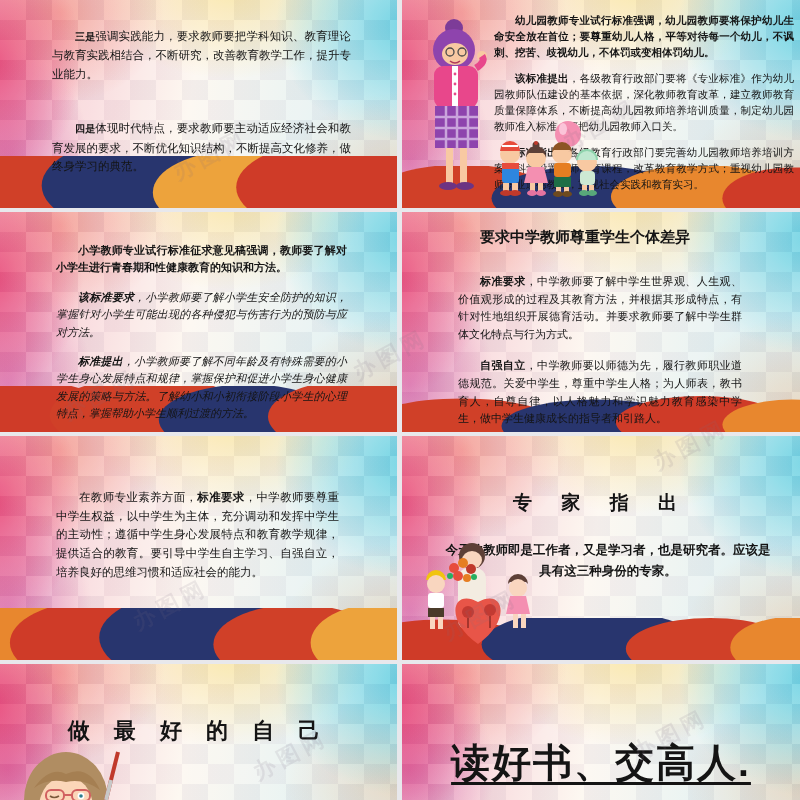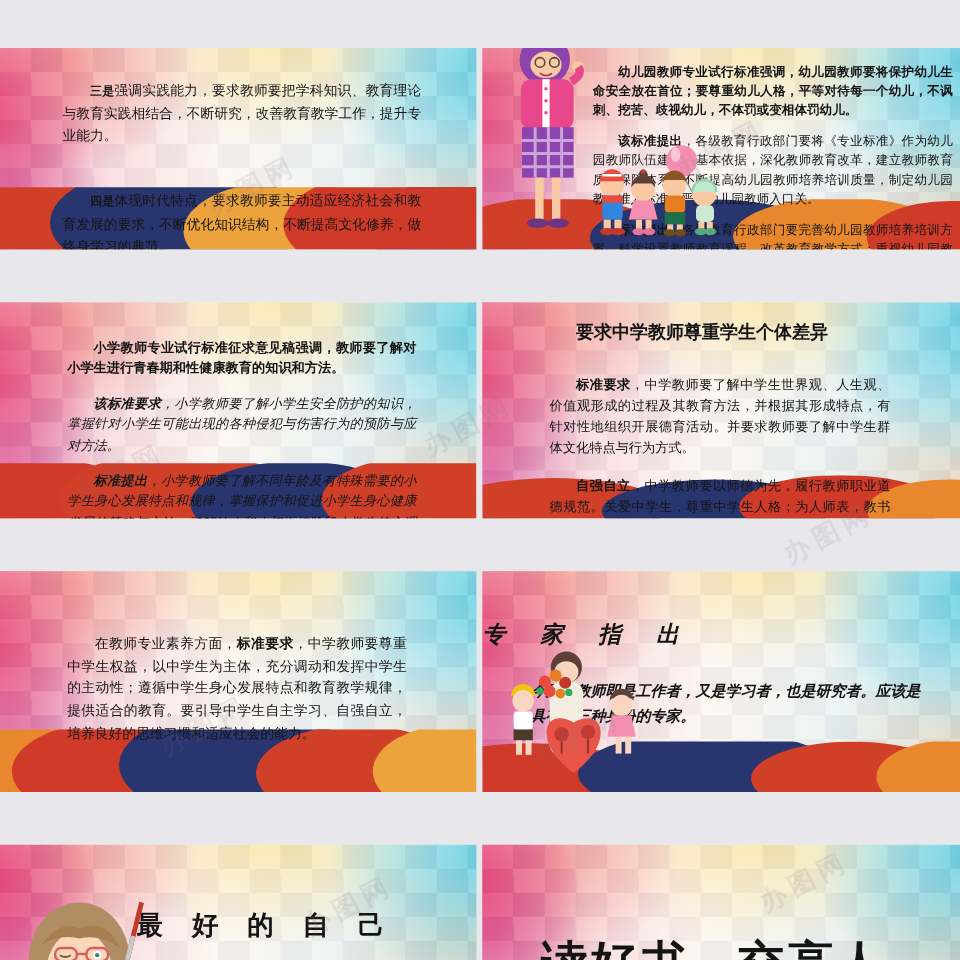--- a/index.html
+++ b/index.html
@@ -20,21 +20,20 @@
   .slide{
     position:relative;overflow:hidden;
     background:
       radial-gradient(130px 170px at -2% 30%, rgba(231,56,110,.85), rgba(231,56,110,0) 70%),
       radial-gradient(120px 160px at 2% 78%, rgba(199,64,158,.55), rgba(199,64,158,0) 70%),
       radial-gradient(150px 130px at 15% 6%, rgba(240,118,92,.50), rgba(240,118,92,0) 70%),
       radial-gradient(180px 160px at 102% 12%, rgba(90,205,224,.88), rgba(90,205,224,0) 72%),
       radial-gradient(200px 130px at 58% -6%, rgba(250,226,152,.80), rgba(250,226,152,0) 70%),
       radial-gradient(170px 130px at 101% 88%, rgba(248,182,130,.45), rgba(248,182,130,0) 70%),
       linear-gradient(100deg,#f4bcc9,#fdf7f0 48%,#d6eff3);
-    margin-top: 40px;
   }
   .slide::before{ 
     content:"";position:absolute;inset:0;pointer-events:none;
     background:
       conic-gradient(from 90deg at 50% 50%,
         rgba(255,255,255,.12) 0 90deg, rgba(120,80,140,.05) 90deg 180deg,
         rgba(255,255,255,.07) 180deg 270deg, rgba(60,60,120,.05) 270deg 360deg);
     background-size:52px 40px;
   }
   .content{position:relative;z-index:2;}
@@ -59,21 +58,21 @@
   .s4 .content{padding-top:16px;}
   .s4 .slide-title{margin:0 0 0 78px;font-size:15px;font-weight:bold;}
   .s4 .body{margin:26px 58px 0 56px;font-size:11px;line-height:1.6;}
   .s4 .para + .para{margin-top:14px;}
 
   
   .s5 .content{padding:52px 58px 0 56px;font-size:11.5px;line-height:1.62;}
   .s5 .para + .para{margin-top:16px;}
 
   
-  .s6 .content{padding-top:40px;font-style:italic;}
+  .s6 .content{padding-top:54px;text-align:center;}
   .s6 .slide-title{margin:0;font-size:19px;font-weight:bold;letter-spacing:12px;}
   .s6 .body{margin:24px 26px 0 40px;font-size:12.5px;font-weight:bold;line-height:1.7;}
 
   
   .s7 .content{padding-top:52px;text-align:center;}
   .s7 .slide-title{margin:0;font-size:22px;font-weight:bold;letter-spacing:9px;}
   .s8 .content{padding-top:72px;text-align:center;}
   .s8 .slide-title{margin:0;font-size:39px;font-weight:bold;letter-spacing:2px;
     text-decoration:underline;text-decoration-thickness:3px;text-underline-offset:6px;}
 

